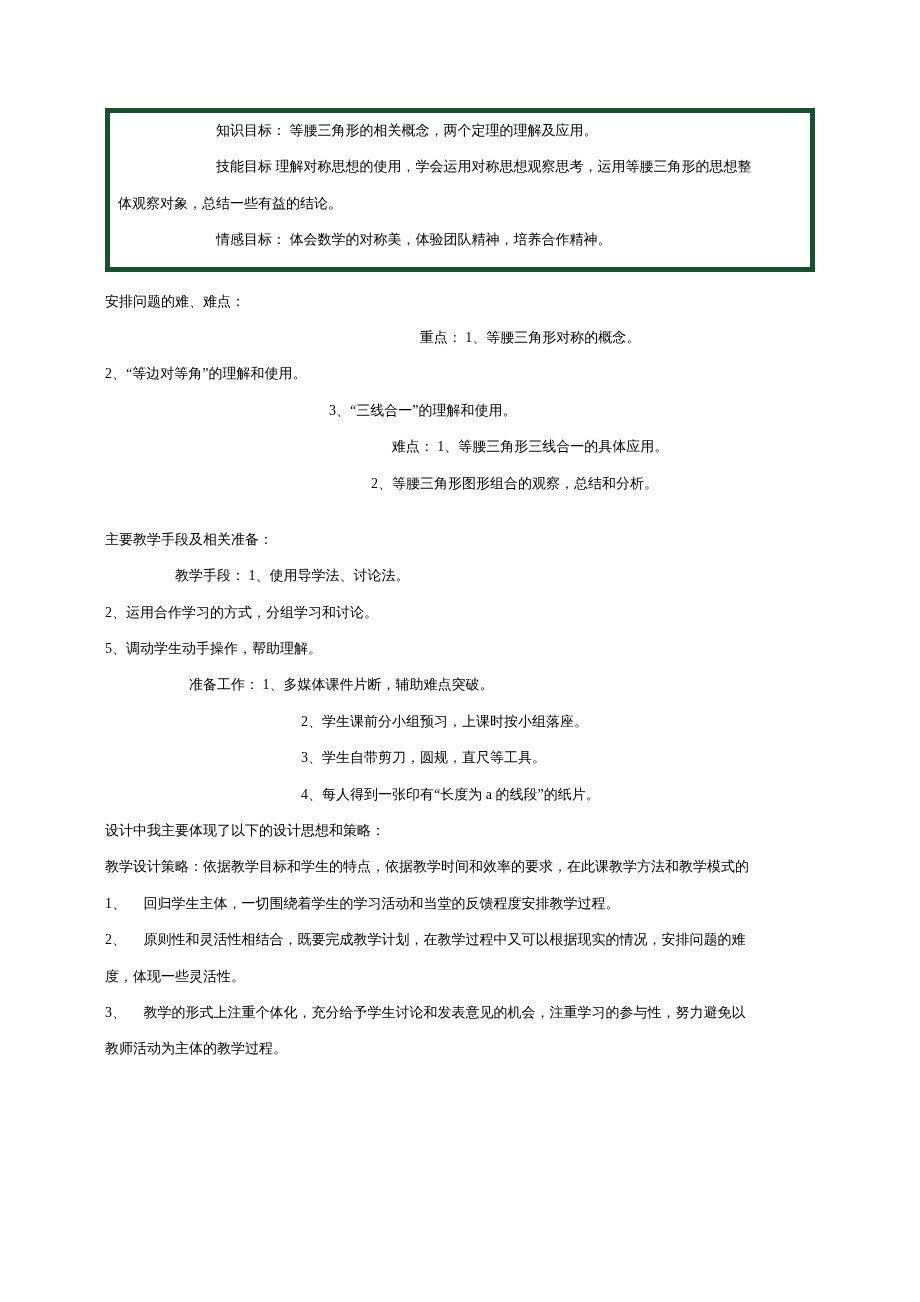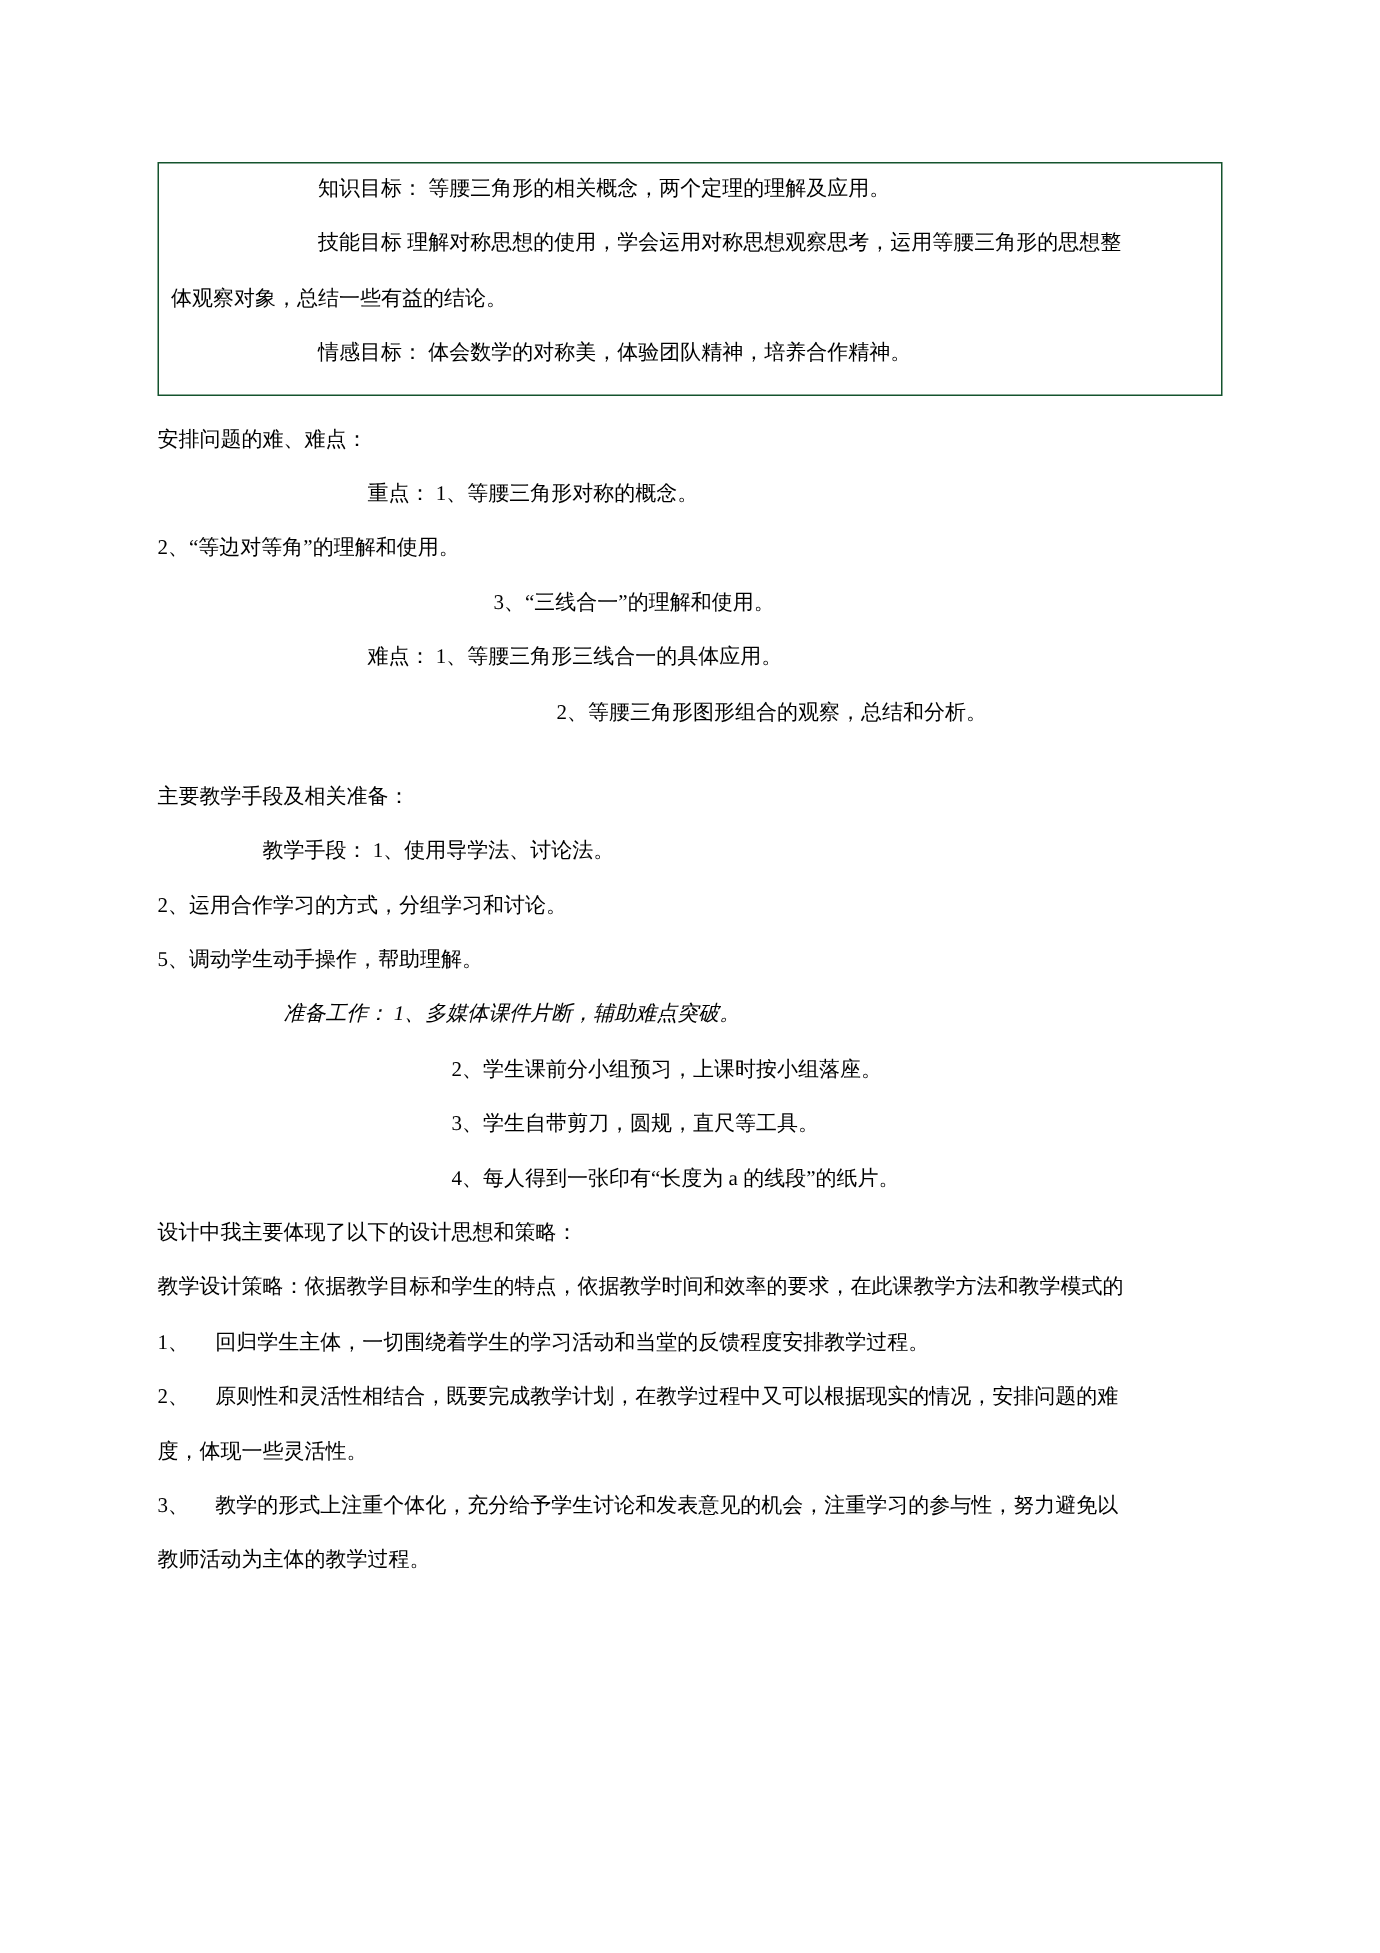--- a/index.html
+++ b/index.html
@@ -13,35 +13,35 @@
   }
   .page {
     width: 920px;
     min-height: 1302px;
     margin: 0 auto;
     padding: 108px 105px 60px 105px;
     box-sizing: border-box;
     position: relative;
   }
   .boxed {
-    border: 1px solid #14532d;
+    border: 5px solid #14532d;
     padding: 0 8px 8px 8px;
     margin-bottom: 12px;
   }
   .boxed p {
     margin: 0;
   }
   .section p {
     margin: 0;
   }
   .indent-1 { text-indent: 5em; }
   .indent-2 { text-indent: 7em; }
-  .indent-3 { text-indent: 10em; }
+  .indent-3 { text-indent: 10em; text-align: center; }
   .indent-big { text-indent: 16em; }
-  .indent-prep1 { text-indent: 6em; font-style: italic; }
+  .indent-prep1 { text-indent: 6em; }
   .indent-prep2 { text-indent: 14em; }
   .gap-above { margin-top: 20px; }
 </style>
 </head>
 <body>
 
 <div class="page">
 
   <div class="boxed">
     <p class="indent-2">

